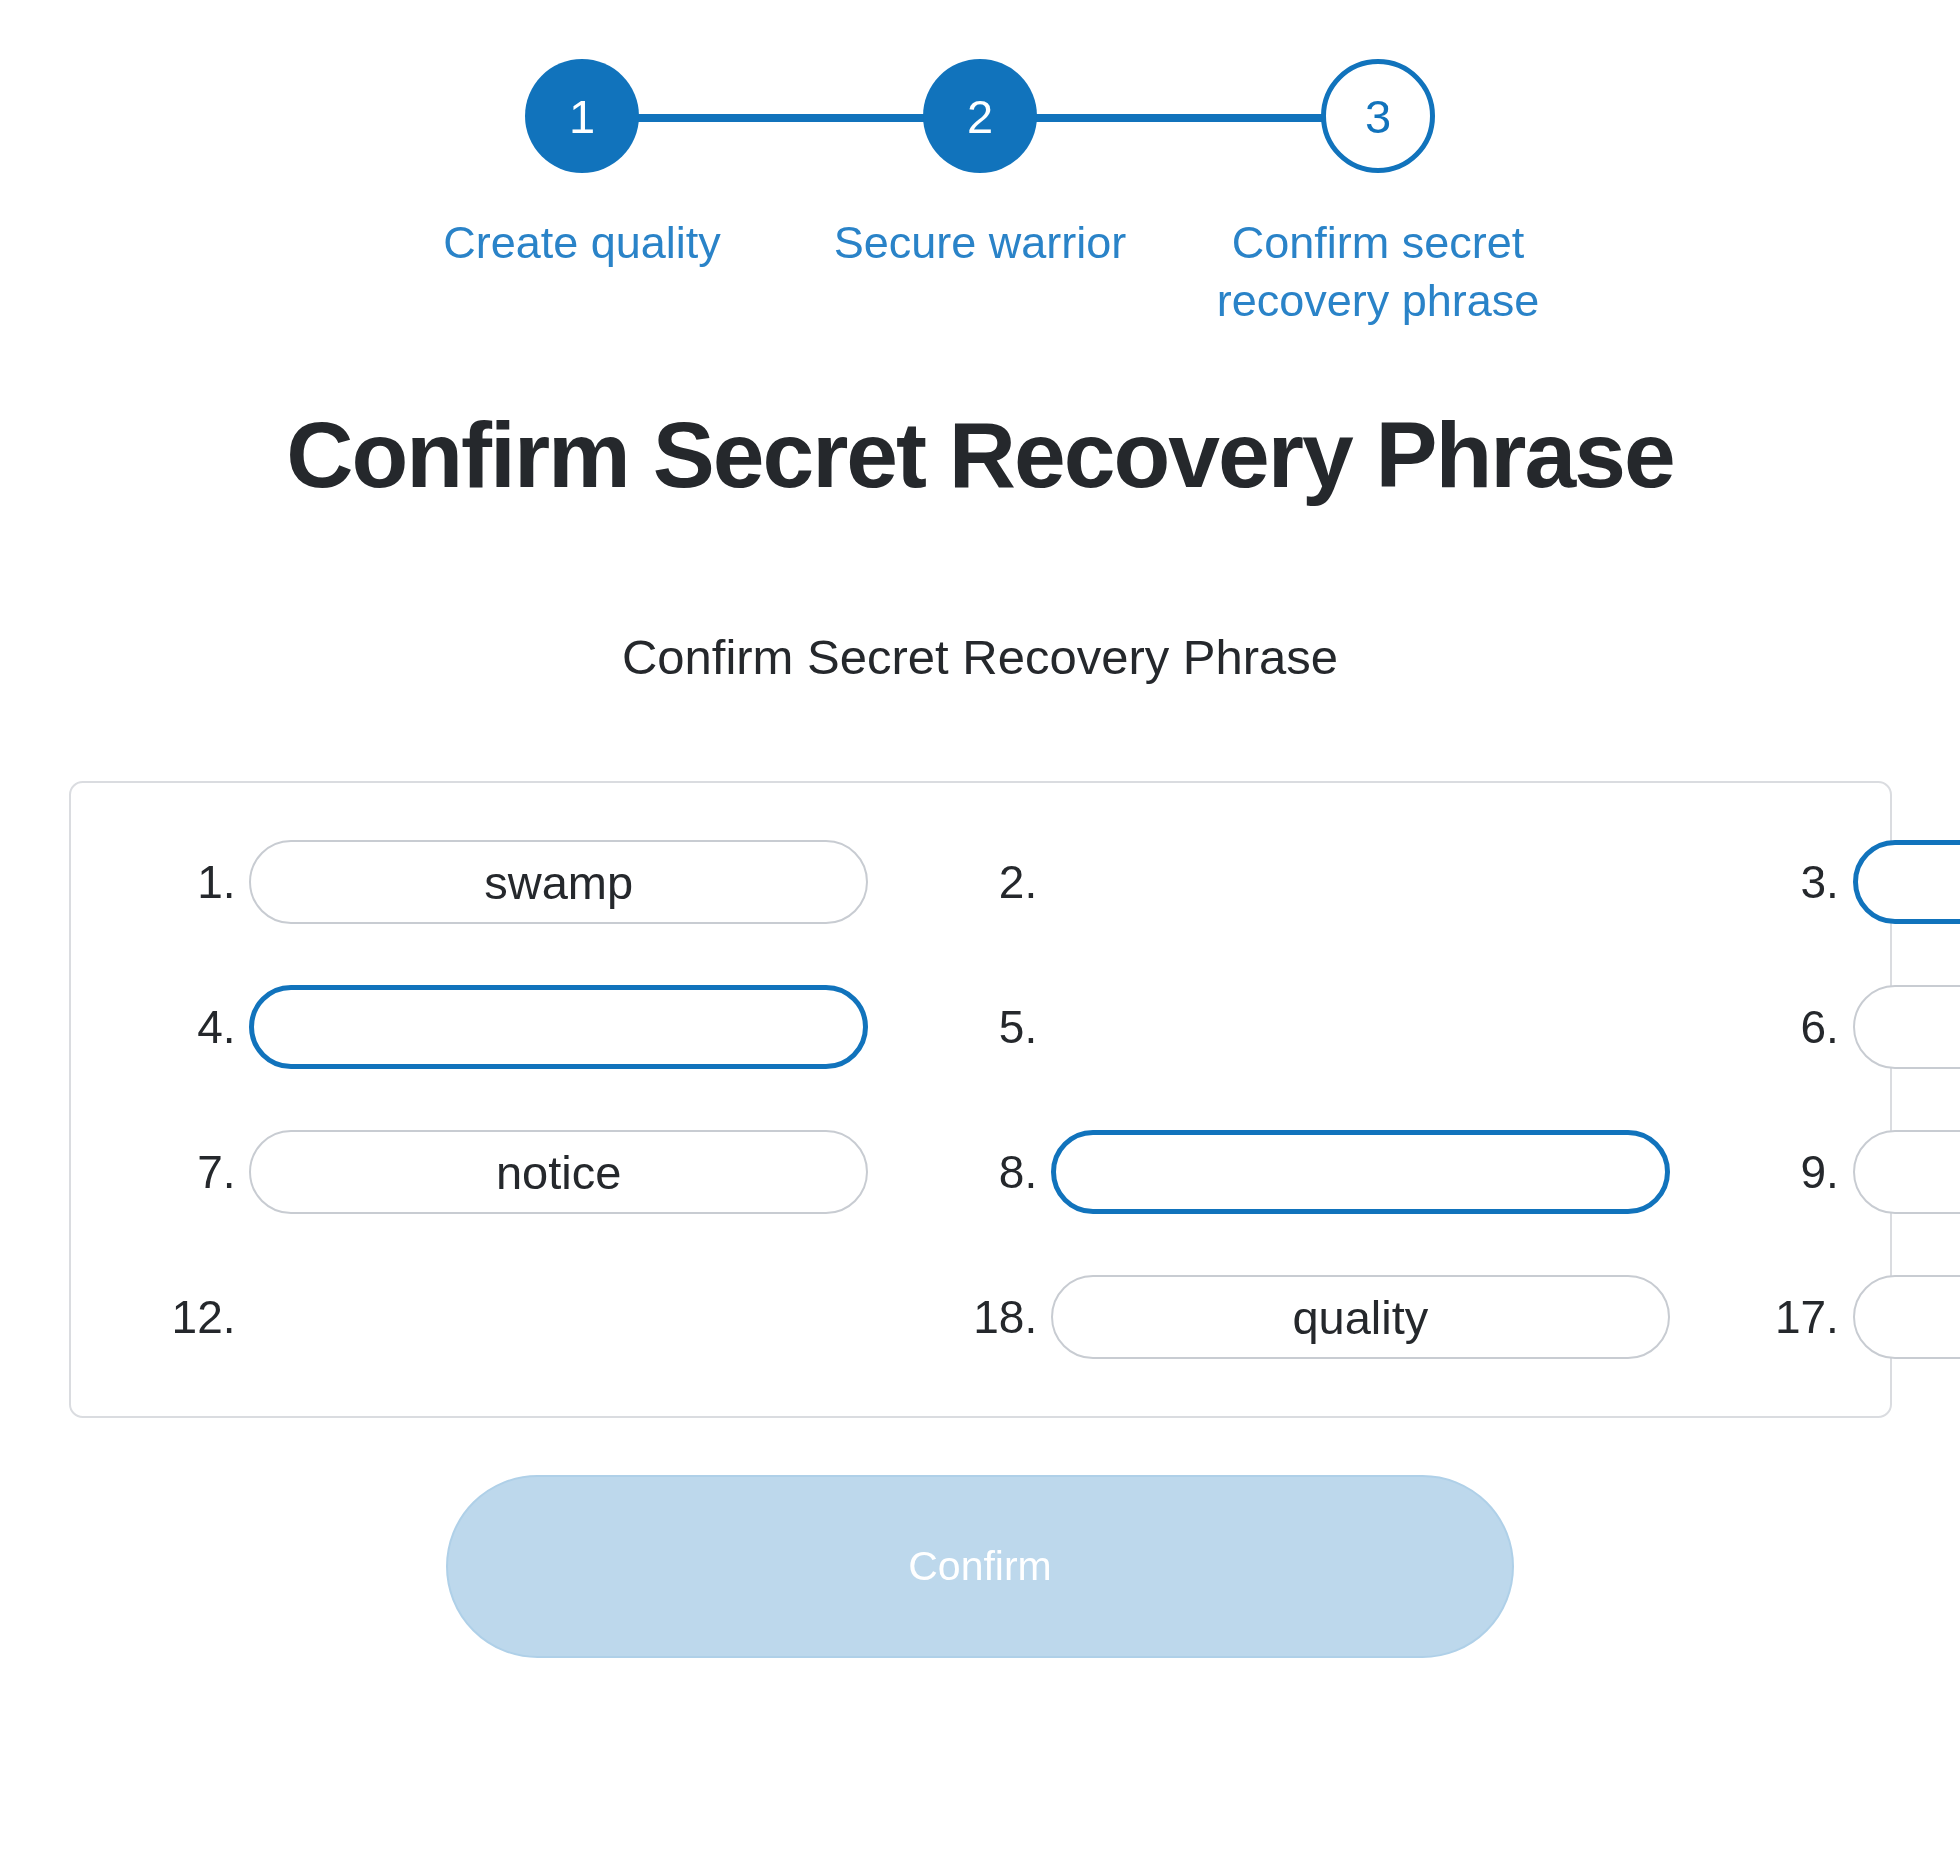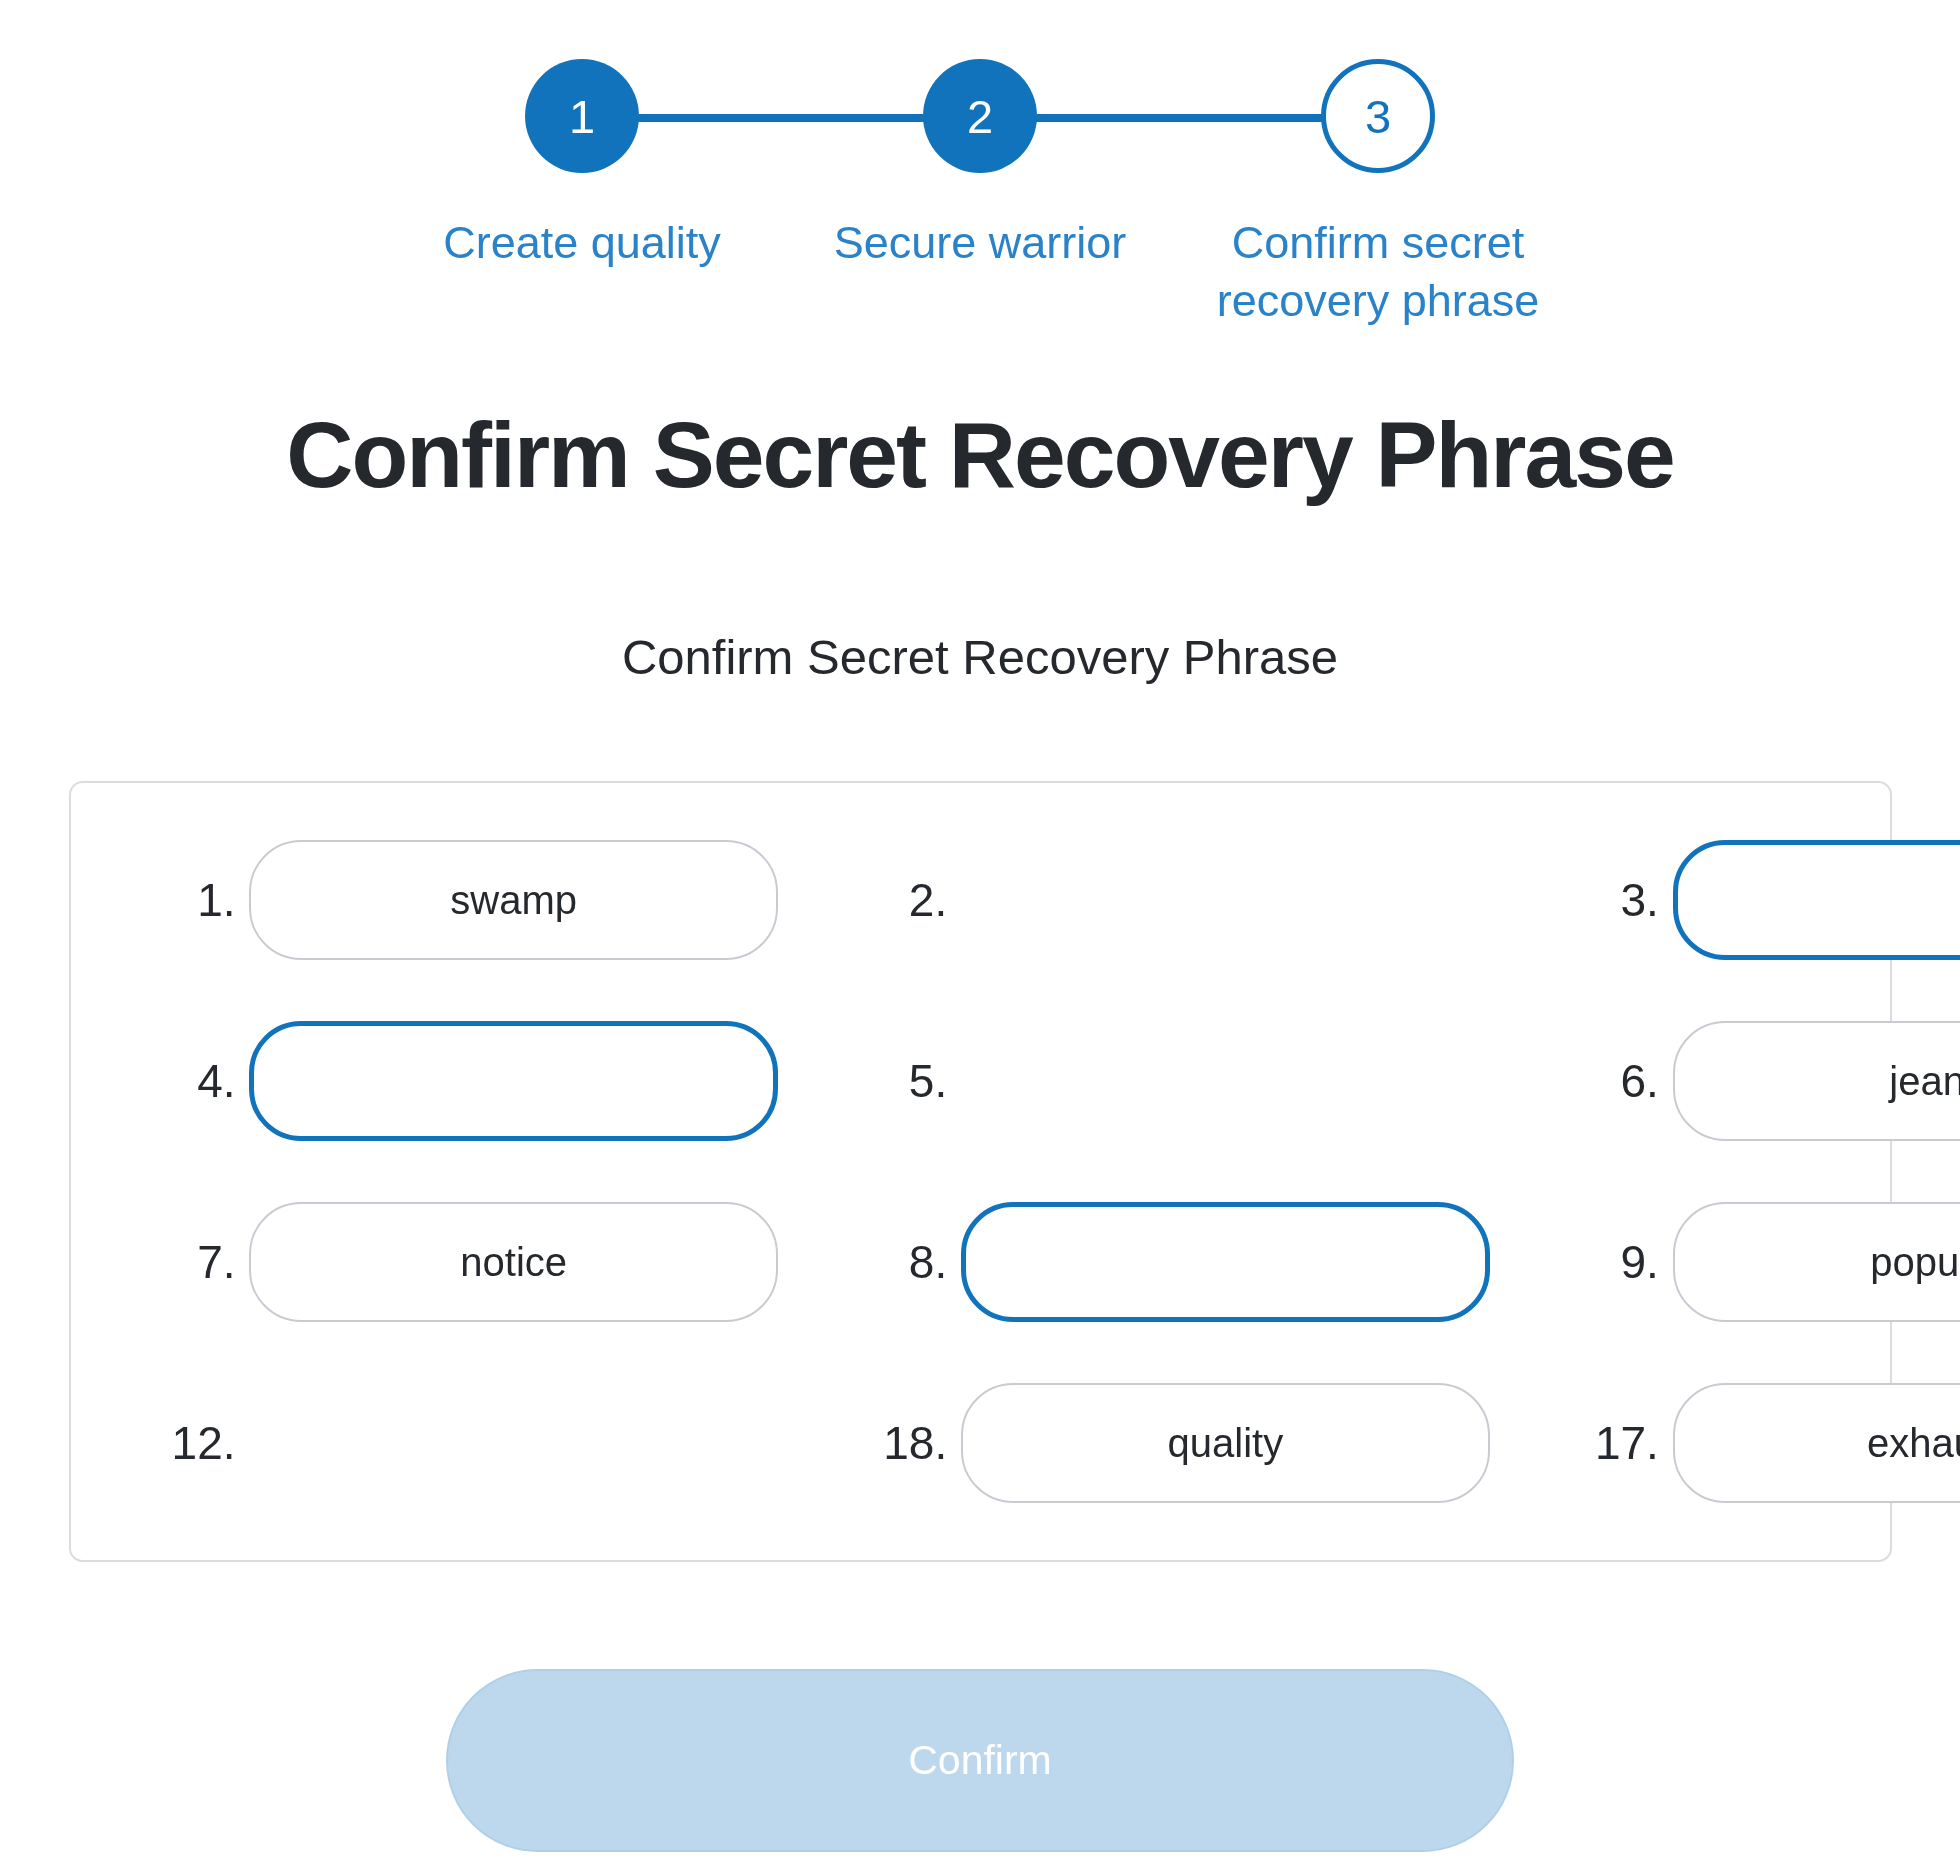--- a/index.html
+++ b/index.html
@@ -108,41 +108,41 @@
     flex: none;
     width: 71px;
     text-align: right;
     margin-right: 13.7px;
     font-size: 46px;
     color: #25282c;
   }
   .pill {
     flex: 1;
     min-width: 0;
-    height: 120px;
+    height: 84px;
     box-sizing: border-box;
     border-radius: 52px;
     background: #ffffff;
     text-align: center;
-    font-size: 40px;
+    font-size: 47px;
     color: #25282c;
     font-family: inherit;
     outline: none;
   }
   .pill.filled {
     border: 2px solid #c8ccd2;
   }
   .pill.active {
     border: 5.9px solid #1173bc;
   }
 
   
   .confirm {
     display: block;
-    margin: 107px auto 0 auto;
+    margin: 57px auto 0 auto;
     width: 1068px;
     height: 183px;
     border-radius: 92px;
     background: #bdd8ec;
     border: 2px solid #afd0e8;
     color: #ffffff;
     font-size: 41px;
     font-family: inherit;
     cursor: default;
   }

